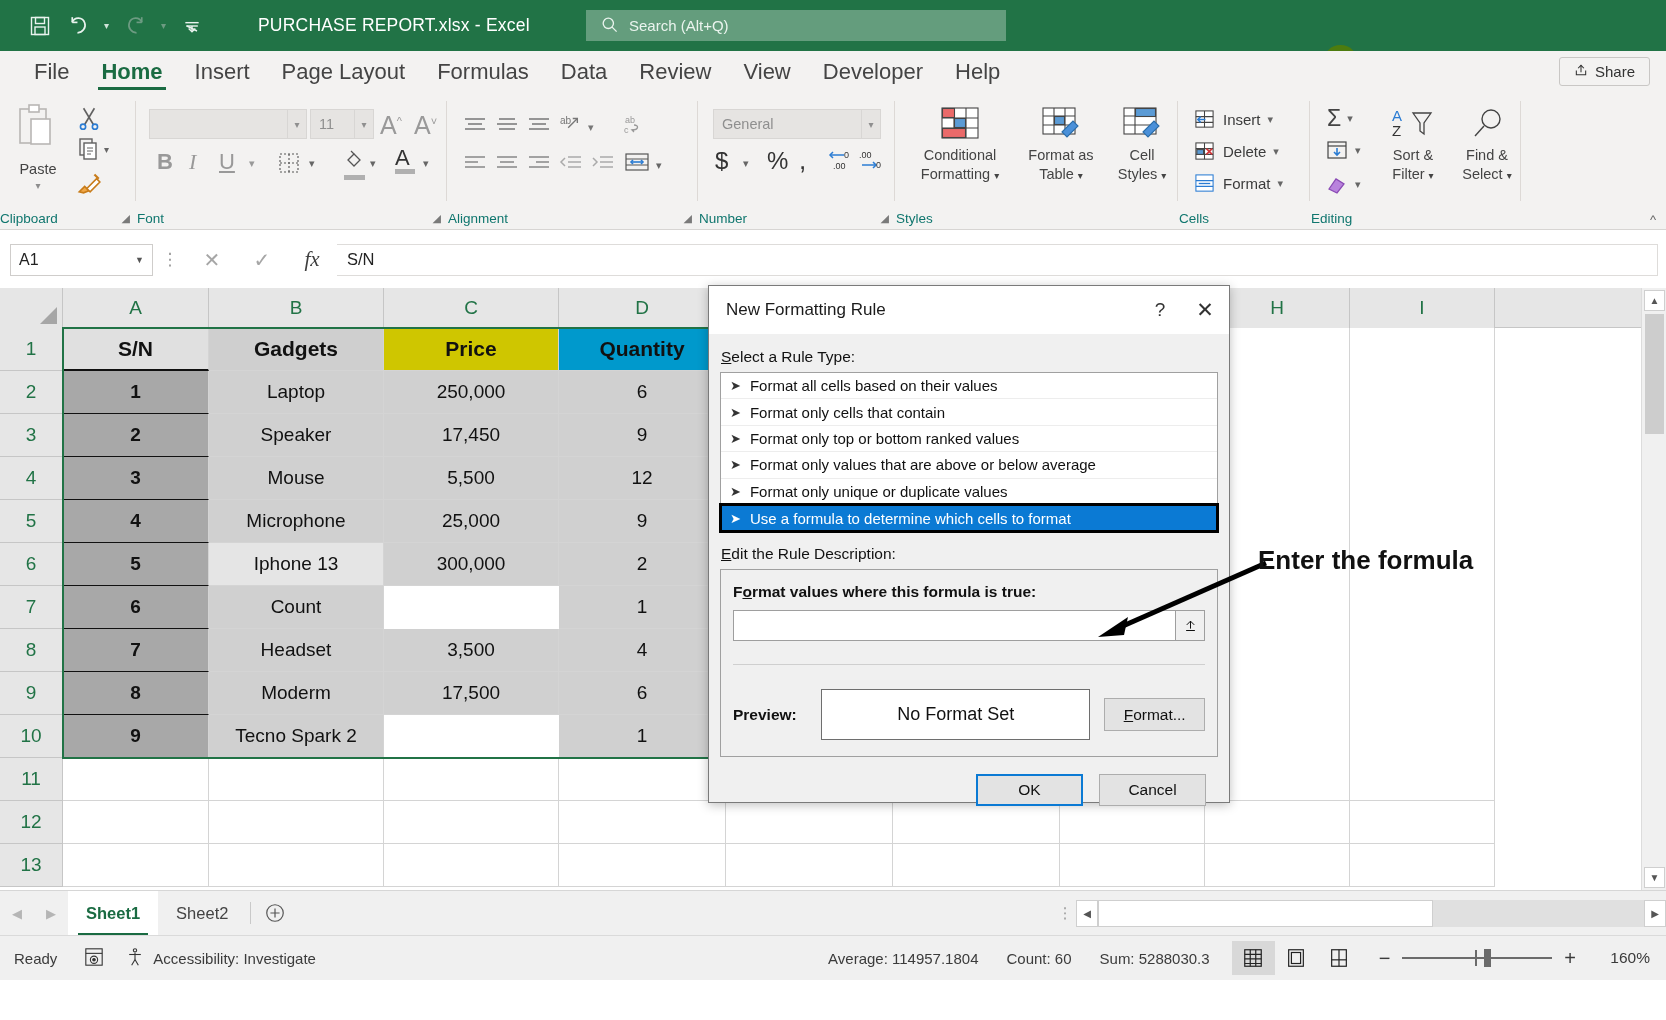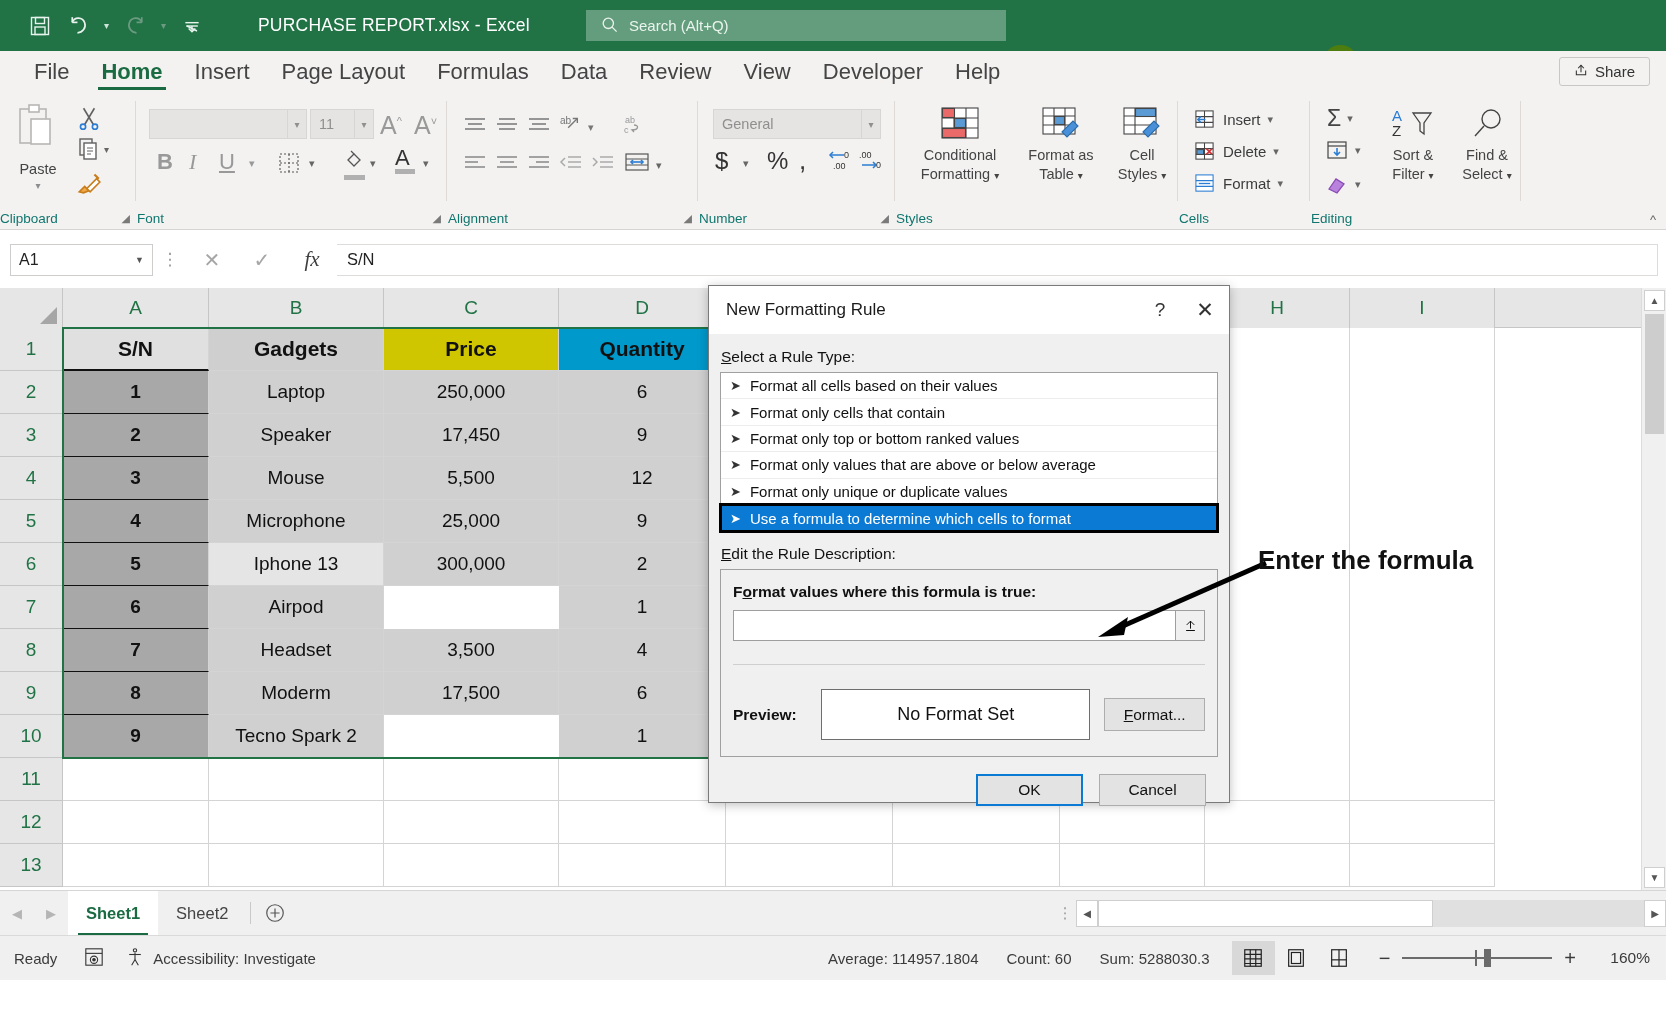--- a/index.html
+++ b/index.html
@@ -738,21 +738,21 @@
     <div class="cell c" style="left:209px;top:212px;width:175px;height:43px;background:#d0d0d0;">Microphone</div>
     <div class="cell c" style="left:384px;top:212px;width:175px;height:43px;background:#d0d0d0;">25,000</div>
     <div class="cell c" style="left:559px;top:212px;width:167px;height:43px;background:#d0d0d0;">9</div>
 
     <div class="cell c" style="left:63px;top:255px;width:146px;height:43px;background:#a8a8a8;font-weight:bold;border-bottom:1px solid #111;">5</div>
     <div class="cell c" style="left:209px;top:255px;width:175px;height:43px;background:#e5e5e5;">Iphone 13</div>
     <div class="cell c" style="left:384px;top:255px;width:175px;height:43px;background:#d0d0d0;">300,000</div>
     <div class="cell c" style="left:559px;top:255px;width:167px;height:43px;background:#d0d0d0;">2</div>
 
     <div class="cell c" style="left:63px;top:298px;width:146px;height:43px;background:#a8a8a8;font-weight:bold;border-bottom:1px solid #111;">6</div>
-    <div class="cell c" style="left:209px;top:298px;width:175px;height:43px;background:#d0d0d0;">Airpod</div>
+    <div class="cell c" style="left:209px;top:298px;width:175px;height:43px;background:#d0d0d0;">Count</div>
     <div class="cell c" style="left:559px;top:298px;width:167px;height:43px;background:#d0d0d0;">1</div>
 
     <div class="cell c" style="left:63px;top:341px;width:146px;height:43px;background:#a8a8a8;font-weight:bold;border-bottom:1px solid #111;">7</div>
     <div class="cell c" style="left:209px;top:341px;width:175px;height:43px;background:#d0d0d0;">Headset</div>
     <div class="cell c" style="left:384px;top:341px;width:175px;height:43px;background:#d0d0d0;">3,500</div>
     <div class="cell c" style="left:559px;top:341px;width:167px;height:43px;background:#d0d0d0;">4</div>
 
     <div class="cell c" style="left:63px;top:384px;width:146px;height:43px;background:#a8a8a8;font-weight:bold;border-bottom:1px solid #111;">8</div>
     <div class="cell c" style="left:209px;top:384px;width:175px;height:43px;background:#d0d0d0;">Moderm</div>
     <div class="cell c" style="left:384px;top:384px;width:175px;height:43px;background:#d0d0d0;">17,500</div>

